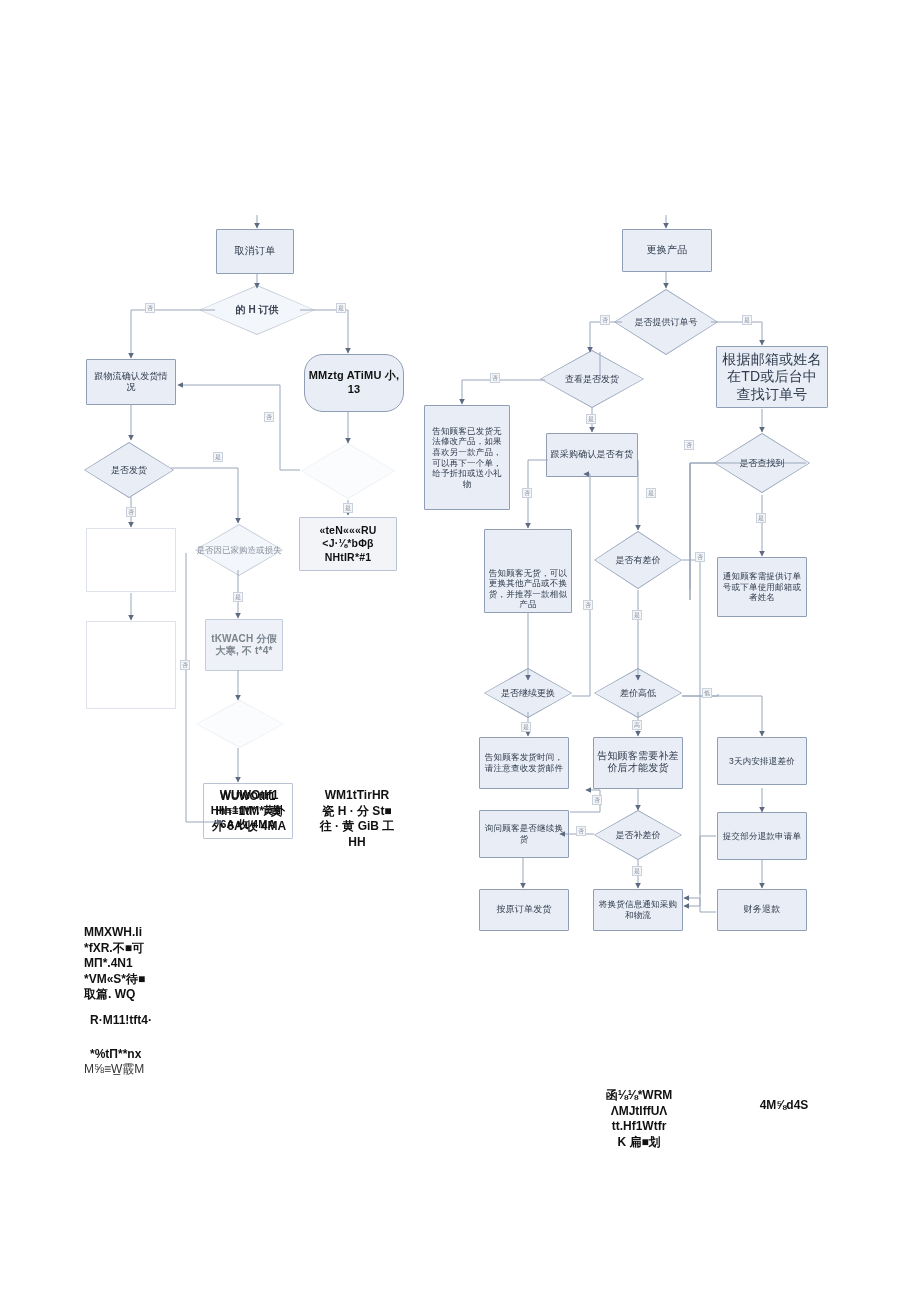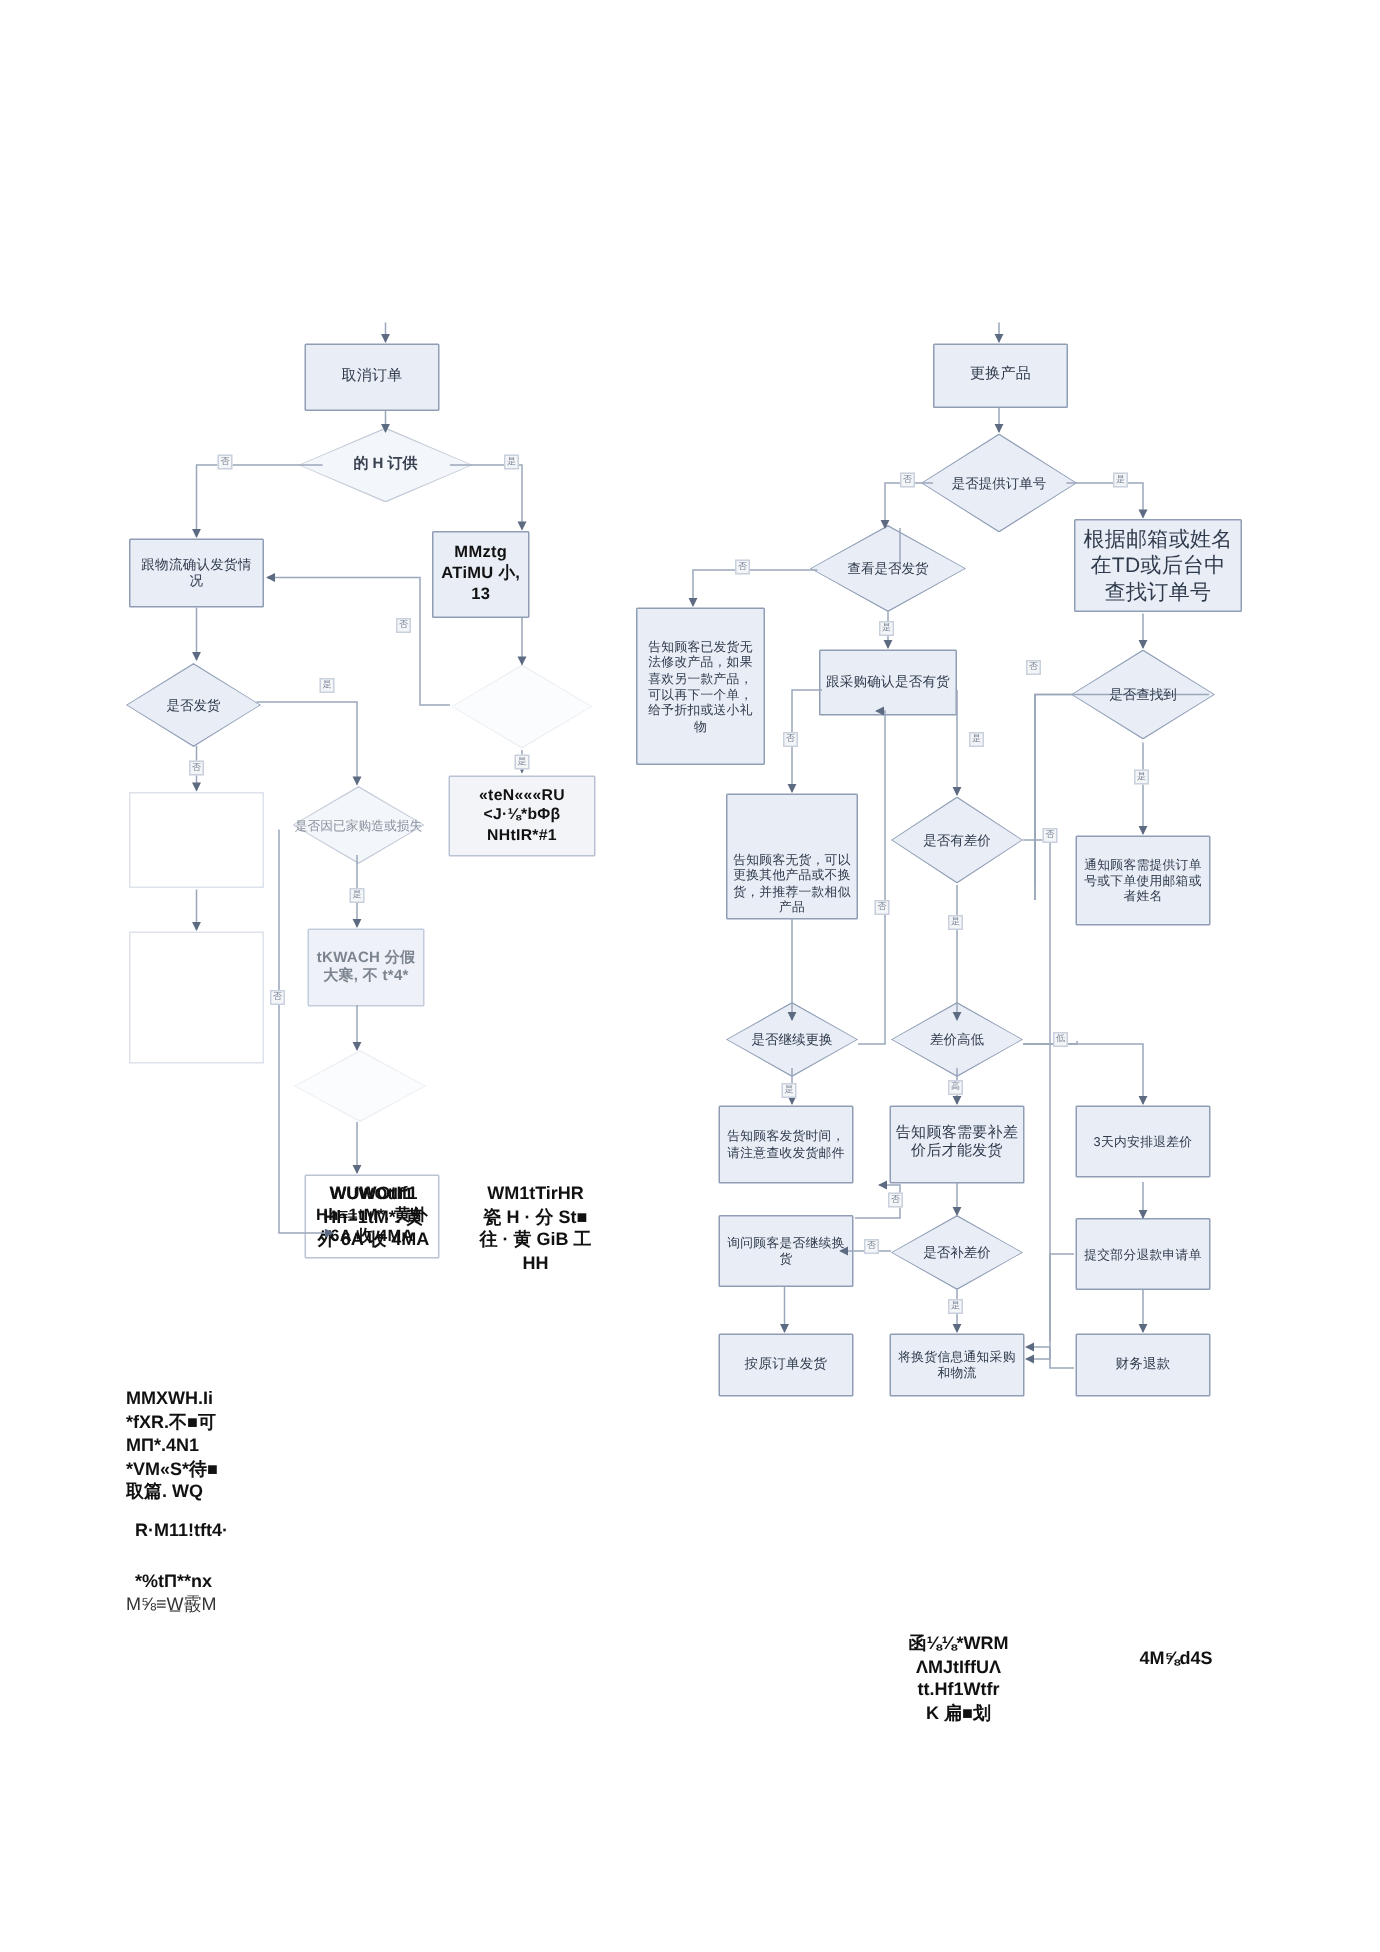--- a/index.html
+++ b/index.html
@@ -188,36 +188,36 @@
       <path d="M716,912 L700,912 L700,898 L684,898" marker-end="url(#ar)"></path>
 
       <path d="M682,560 L700,560 L700,894"></path>
 
       <path d="M572,696 L590,696 L590,474 L584,474" marker-end="url(#ar)"></path>
 
       <path d="M600,380 L600,352"></path>
     </g>
   </svg>
 
-  <div class="node box" style="left:203px; top:229px; width:90px; height:45px; font-size:10px;">
+  <div class="node box" style="left:216px; top:229px; width:78px; height:45px; font-size:10px;">
     <span>取消订单</span>
   </div>
 
   <div class="rhom-outline faded3" style="left:199px; top:285px; width:116px; height:50px;">
     <div class="rhom-inner"></div>
   </div>
   <div class="dtext" style="left:199px; top:285px; width:116px; height:50px; font-size:10px; font-weight:bold; color:#3a4252;text-align:right;">
     <span>的 H 订供</span>
   </div>
 
   <div class="node box" style="left:86px; top:359px; width:90px; height:46px; font-size:9px;">
     <span>跟物流确认发货情况</span>
   </div>
 
-  <div class="node box" style="left:288px; top:354px; width:65px; height:58px; font-size:11px; font-weight:bold; color:#111;">
+  <div class="node box" style="left:304px; top:354px; width:100px; height:58px; font-size:11px; font-weight:bold; color:#111;border-radius:19px;">
     <span>MMztg ATiMU 小, 13</span>
   </div>
 
   <div class="rhom-outline" style="left:84px; top:442px; width:90px; height:56px;">
     <div class="rhom-inner"></div>
   </div>
   <div class="dtext" style="left:84px; top:442px; width:90px; height:56px; font-size:9px;">
     <span>是否发货</span>
   </div>
 

